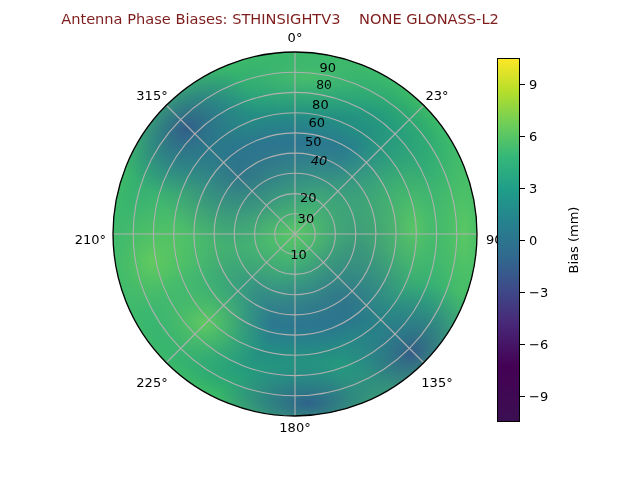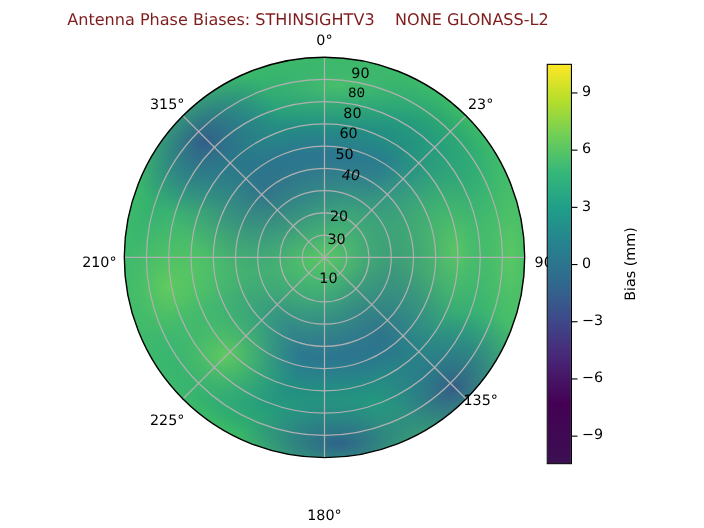--- a/index.html
+++ b/index.html
@@ -49,22 +49,22 @@
   
   .angle-label {
     position: absolute;
     font-size: 13px;
     color: #000000;
     white-space: nowrap;
   }
   #angle-0   { left: 295px; top: 30px;  transform: translate(-50%, 0); }
   #angle-45  { left: 437px; top: 88px;  transform: translate(-50%, 0); }
   #angle-90  { left: 486px; top: 232px; transform: translate(0, 0); }
-  #angle-135 { left: 437px; top: 357px; transform: translate(-50%, 0); }
-  #angle-180 { left: 295px; top: 462px; transform: translate(-50%, 0); }
+  #angle-135 { left: 437px; top: 375px; transform: translate(-50%, 0); }
+  #angle-180 { left: 295px; top: 420px; transform: translate(-50%, 0); }
   #angle-225 { left: 152px; top: 375px; transform: translate(-50%, 0); }
   #angle-270 { left: 106px; top: 232px; transform: translate(-100%, 0); }
   #angle-315 { left: 152px; top: 88px;  transform: translate(-50%, 0); }
 
   
   .radial-label {
     position: absolute;
     font-size: 13px;
     color: #000000;
     white-space: nowrap;

